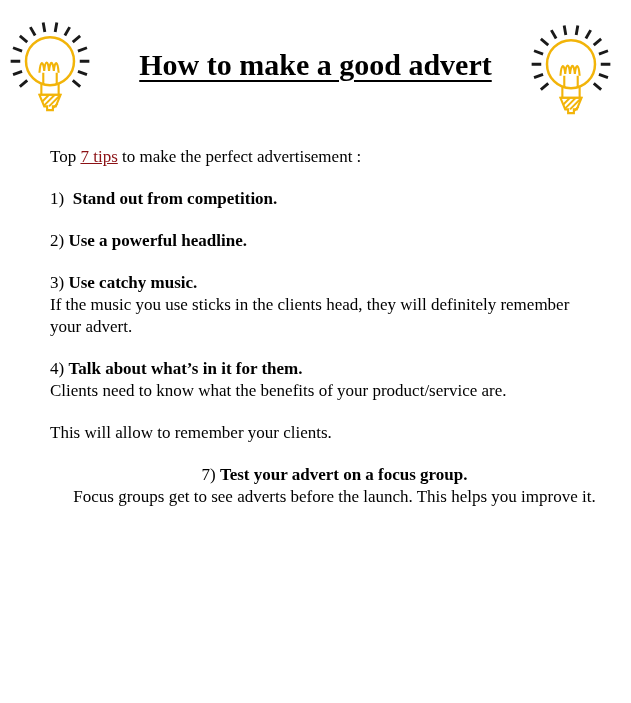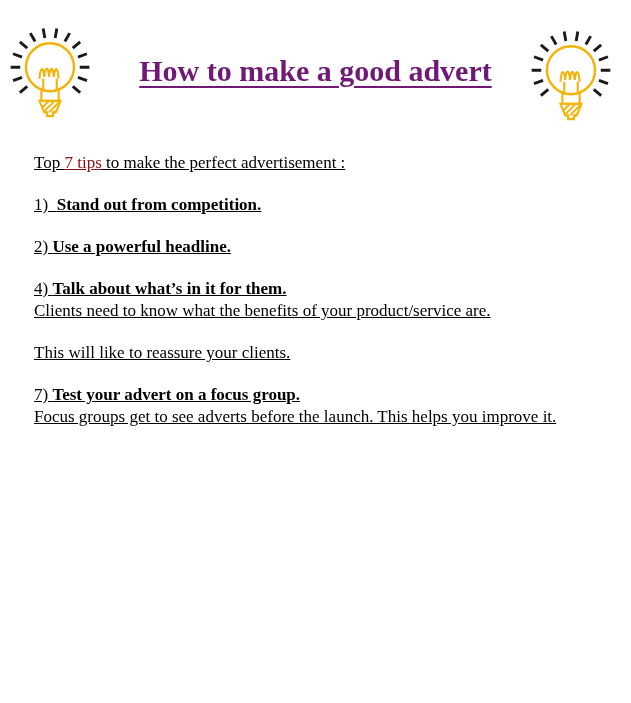--- a/index.html
+++ b/index.html
@@ -10,42 +10,42 @@
     font-size: 17px;
     line-height: 22px;
     color: #000000;
     overflow: hidden;
   }
   .header { position: relative; height: 112px; }
   .bulb { position: absolute; top: 10px; width: 88px; height: 96px; }
   .bulb.left  { left: 6px; }
   .bulb.right { right: 16px; top: 13px; }
   .page-title {
-    margin: 14px;
+    margin: 8px;
     padding-top: 40px;
     text-align: center;
     font-size: 30px;
     line-height: 34px;
     font-weight: bold;
-    color: #701a75;
+    color: #000000;
   }
   .page-title .u {
     text-decoration: underline;
     text-decoration-thickness: 2px;
     text-underline-offset: 5px;
   }
-  .main { padding: 26px 12px 0 34px; text-decoration: underline; }
+  .main { padding: 26px 12px 0 50px; }
   .intro { margin: 0 0 20px 0; }
   .intro .tips-link {
     color: #8b1014;
     text-decoration: underline;
     cursor: pointer;
   }
   .tip { margin: 0 0 20px 0; }
-  .tip:last-child { margin-bottom: 13px; }
+  .tip:last-child { margin-bottom: 13px; text-align: center; }
   .tip-num { white-space: pre; }
   .tip-title { font-weight: bold; }
   .tip-body { white-space: pre-line; }
 </style>
 </head>
 <body>
 
 <div class="header">
   <svg class="bulb left" viewBox="0 0 90 100" aria-hidden="true">
     <g stroke="#1a1a1a" stroke-width="3" stroke-linecap="butt">
@@ -82,28 +82,33 @@
   <p class="intro"><span>Top </span><span class="tips-link">7 tips</span><span> to make the perfect advertisement :</span></p>
 
   <div class="tip">
     <div class="tip-head"><span class="tip-num">1)  </span><span class="tip-title">Stand out from competition.</span></div>
   </div>
 
   <div class="tip">
     <div class="tip-head"><span class="tip-num">2) </span><span class="tip-title">Use a powerful headline.</span></div>
   </div>
 
+  <div class="tip">
+    <div class="tip-head"><span class="tip-num">3) </span><span class="tip-title">Use catchy music.</span></div>
+    <div class="tip-body">If the music you use sticks in the clients head, they will definitely remember
+your advert.</div>
+  </div>
 
   <div class="tip">
     <div class="tip-head"><span class="tip-num">4) </span><span class="tip-title">Talk about what’s in it for them.</span></div>
     <div class="tip-body">Clients need to know what the benefits of your product/service are.</div>
   </div>
 
 
   <div class="tip">
-    <div class="tip-body">This will like to reassure your clients.</div>
+    <div class="tip-body">This will allow to remember your clients.</div>
   </div>
 
   <div class="tip">
     <div class="tip-head"><span class="tip-num">7) </span><span class="tip-title">Test your advert on a focus group.</span></div>
     <div class="tip-body">Focus groups get to see adverts before the launch. This helps you improve it.</div>
   </div>
 </div>
 
 </body></html>

